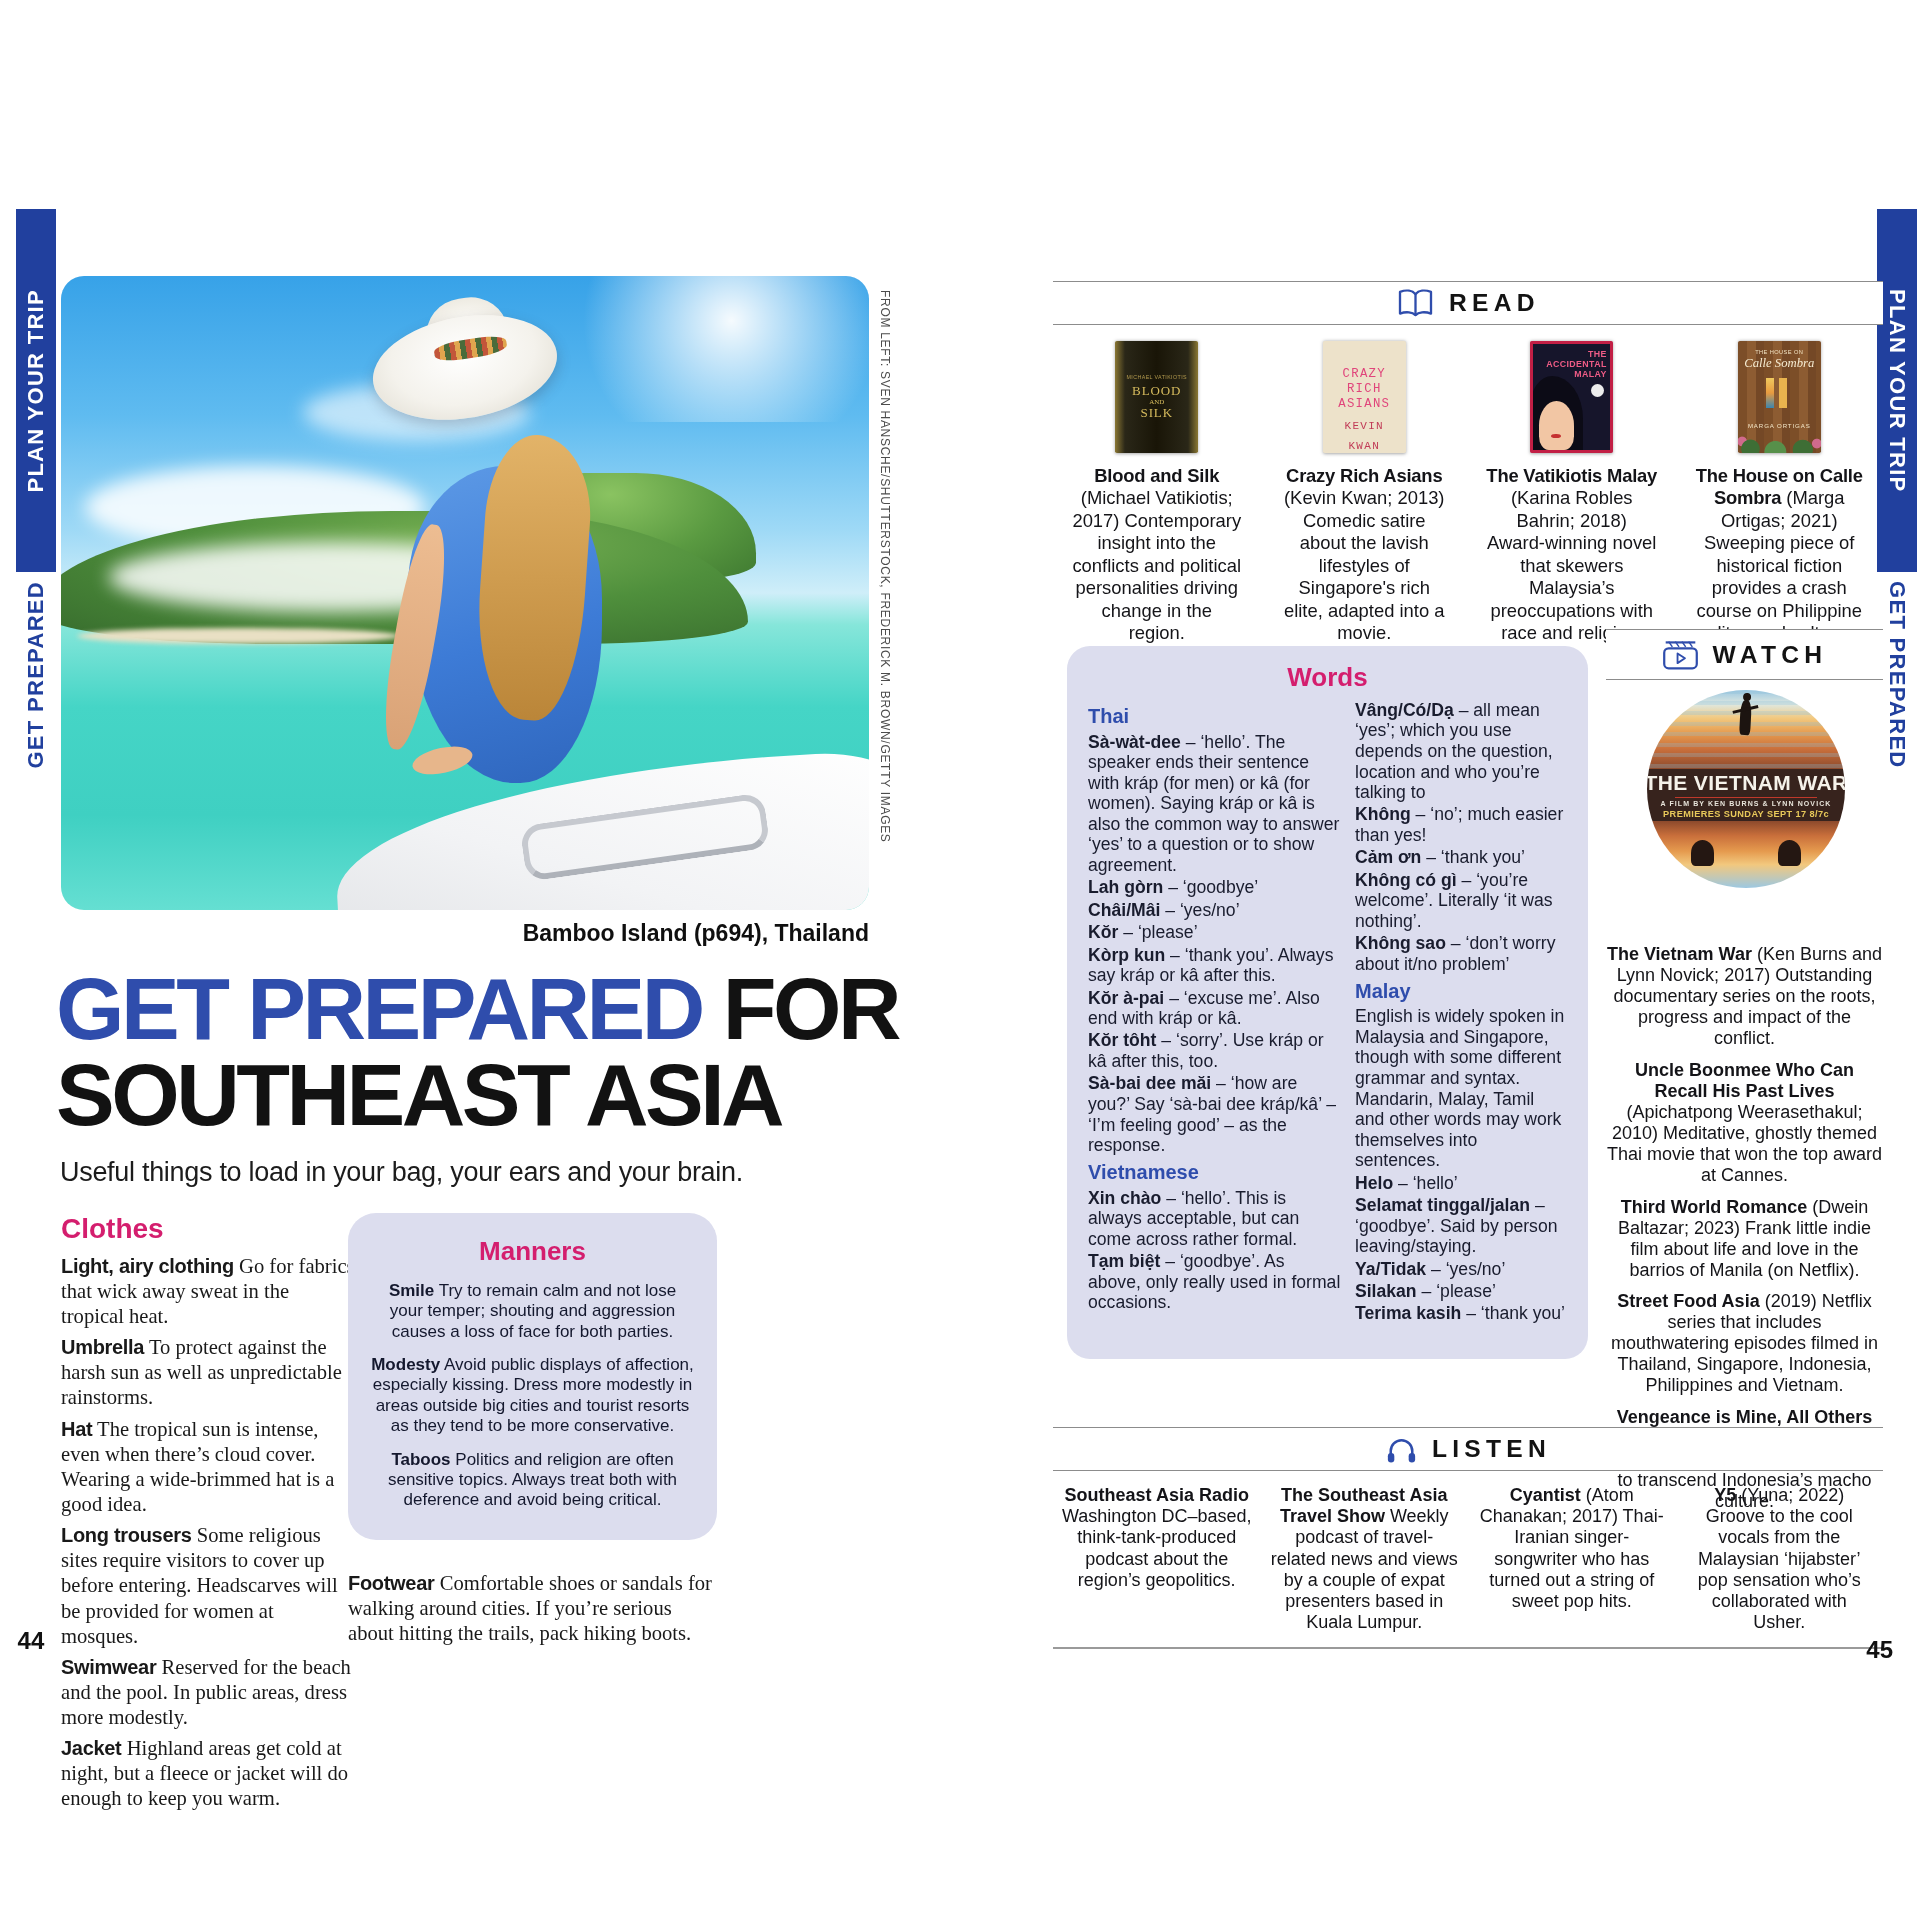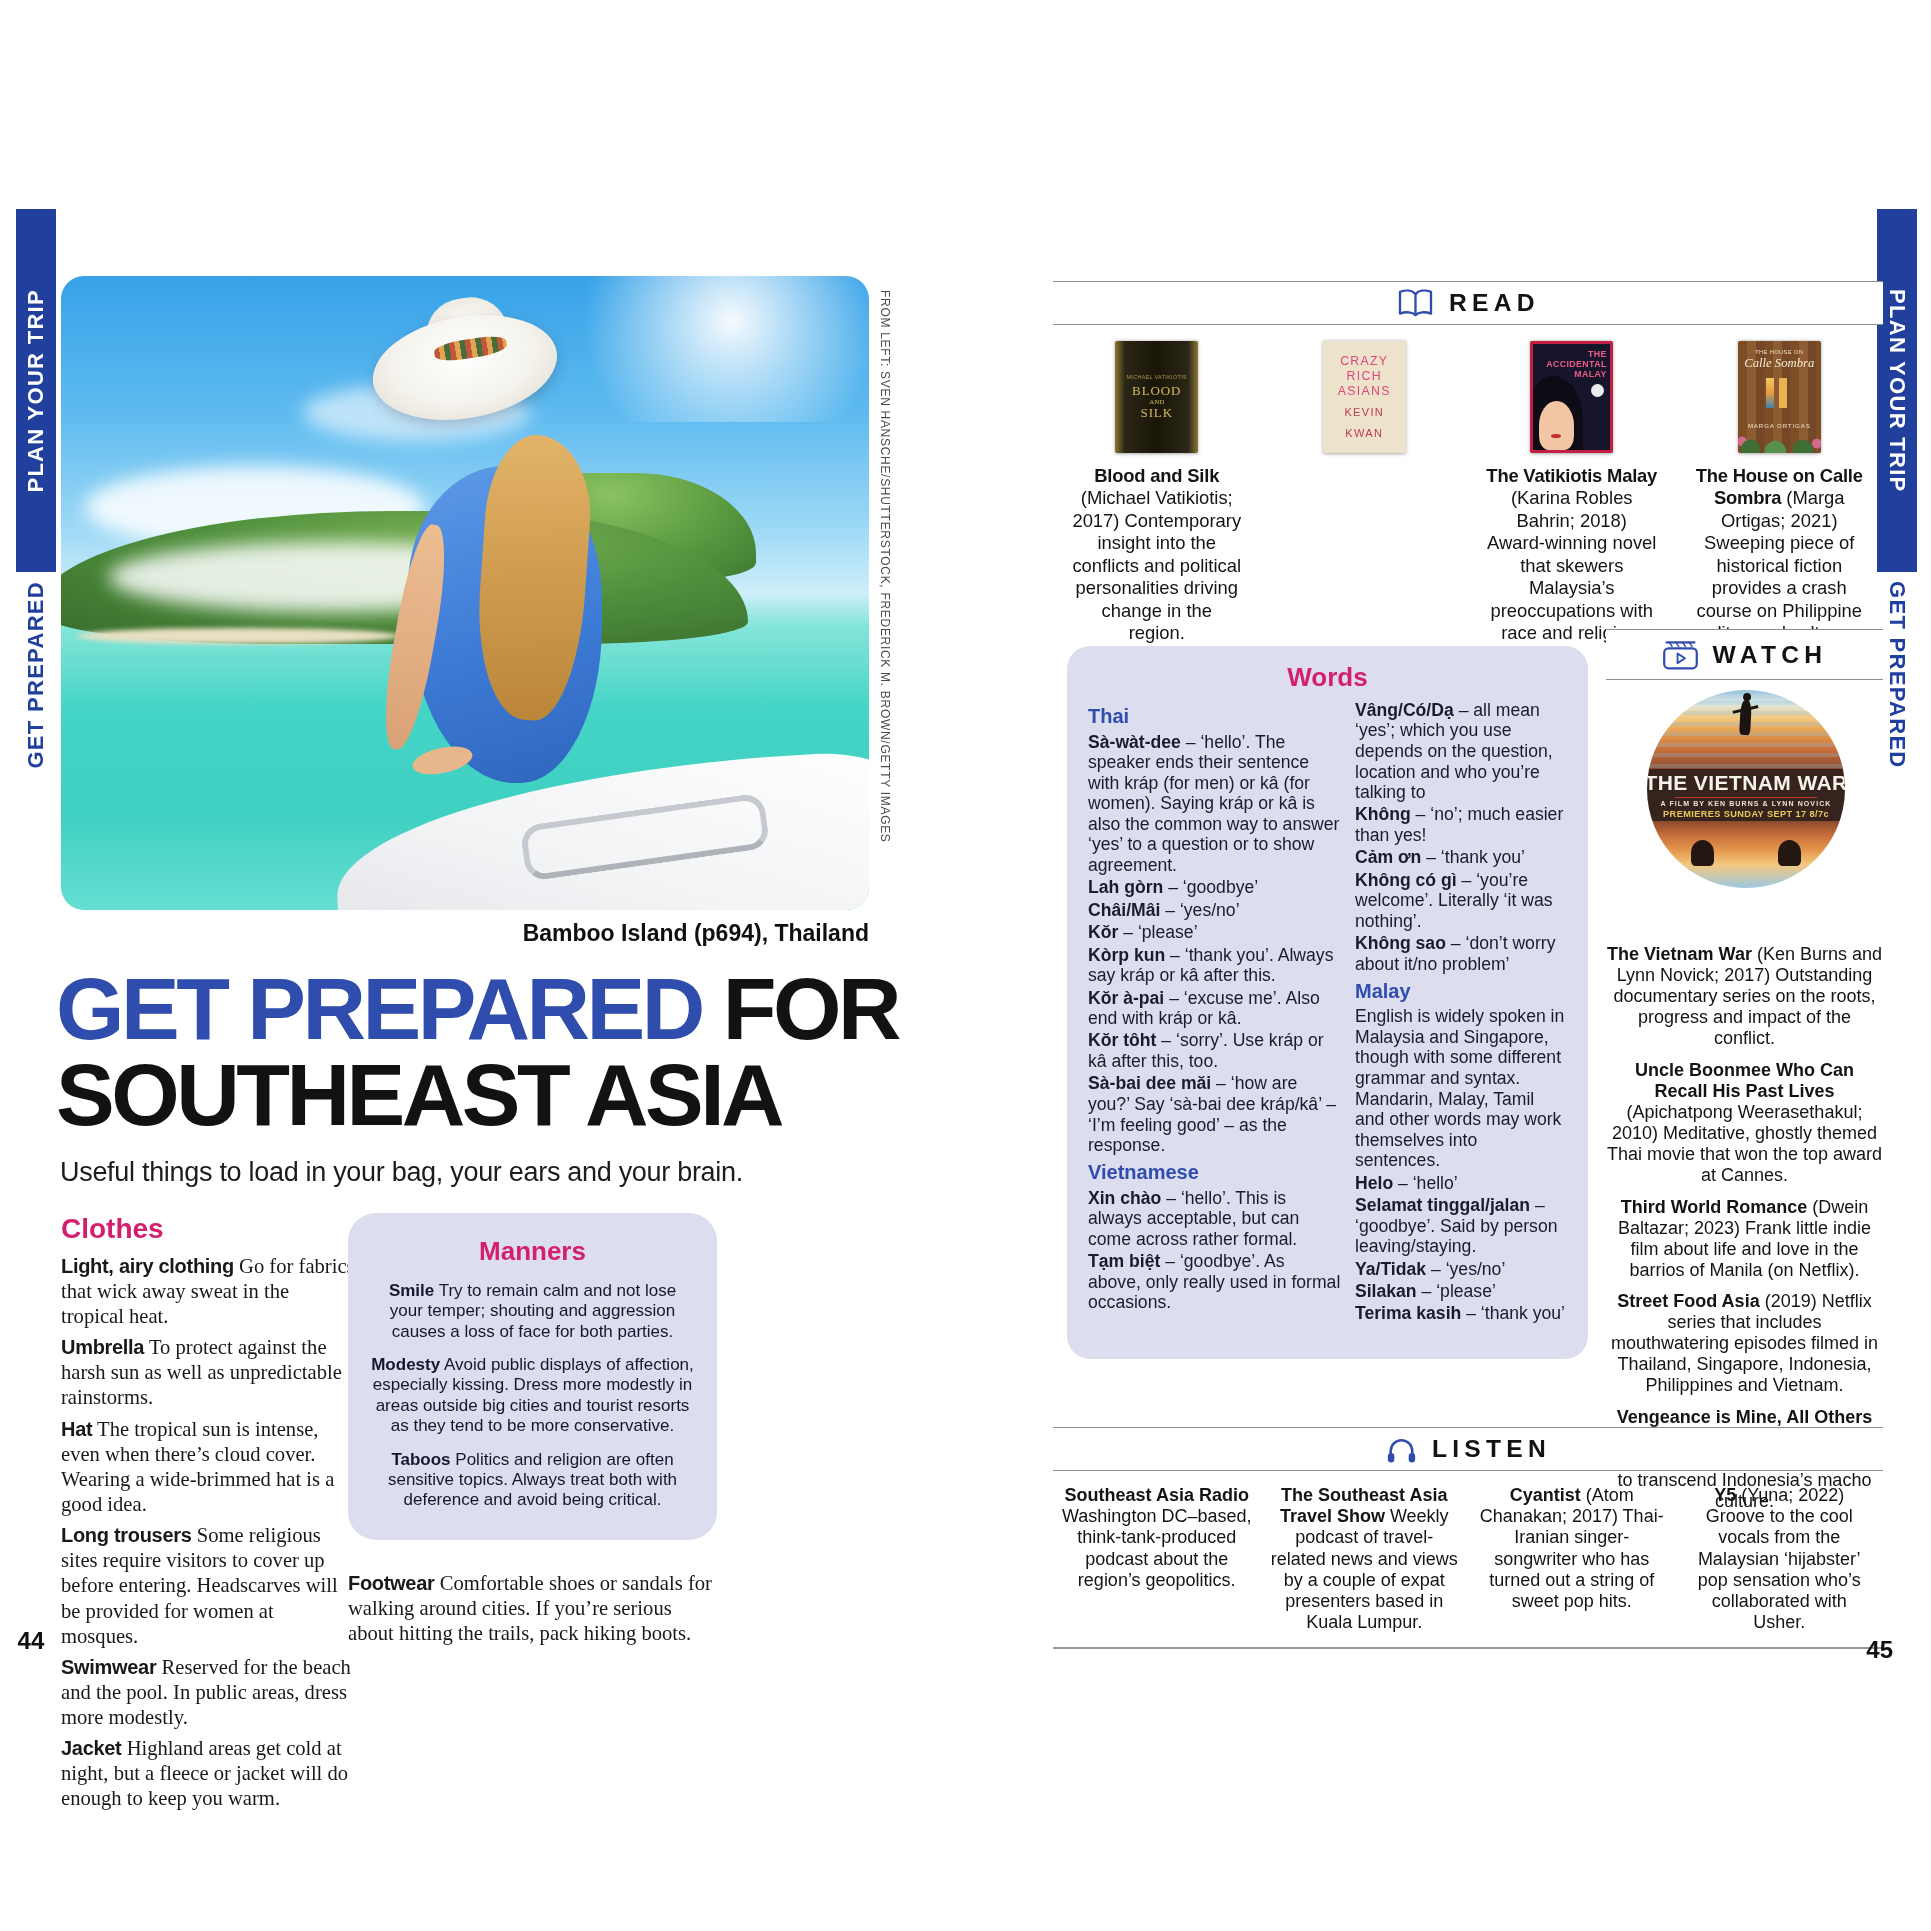--- a/index.html
+++ b/index.html
@@ -86,22 +86,22 @@
          box-shadow:0 0.9px 3.5px rgba(0,0,0,.35);}
   .bdesc{text-align:center;font-size:18.4px;line-height:1.22;color:#141418;margin:12px;}
   .bdesc b{letter-spacing:-0.2px;}
 
   .c1{background:linear-gradient(90deg,#8a7733 0%,#2a2718 12%,#191507 50%,#2a2718 88%,#8a7733 100%);
       display:flex;flex-direction:column;align-items:center;justify-content:center;}
   .c1 .ca{color:#b49b4e;font-size:5.3px;letter-spacing:0.4px;margin-bottom:4.4px;}
   .c1 .ct{color:#d7bc5e;font-family:"Liberation Serif",serif;font-size:13px;letter-spacing:0.9px;line-height:1.05;}
   .c1 .cts{color:#d7bc5e;font-family:"Liberation Serif",serif;font-size:7px;line-height:1.2;}
 
-  .c2{background:#ede2ca;display:flex;flex-direction:column;align-items:center;justify-content:center;
-      font-family:Liberation Sans, sans-serif;}
+  .c2{background:#ede2ca;display:flex;flex-direction:column;align-items:center;justify-content:flex-end;
+      font-family:Liberation Mono, monospace;}
   .c2 .ct{color:#e0457b;font-size:12.3px;letter-spacing:1.3px;line-height:1.2;}
   .c2 .ca{color:#c03a56;font-size:11px;letter-spacing:1.3px;line-height:1.15;margin-top:8px;}
 
   .c3{background:#16152b;border:3.5px solid #c21f45;box-sizing:border-box;}
   .c3 .hair3{position:absolute;left:-3.5px;bottom:0;width:53px;height:74px;background:#0c0b16;border-radius:42% 58% 0 0;}
   .c3 .face{position:absolute;left:5.3px;bottom:0;width:35px;height:49px;background:#f2c6a4;border-radius:50% 50% 28% 28%;}
   .c3 .lips{position:absolute;left:17.6px;bottom:11.4px;width:9.7px;height:4.4px;background:#c53131;border-radius:50%;}
   .c3 .ct{position:absolute;right:3.5px;top:5.3px;text-align:right;color:#ef5c86;font-weight:bold;font-size:8.8px;
           line-height:1.15;letter-spacing:0.4px;}
   .c3 .dot{position:absolute;right:6.1px;top:40px;width:13px;height:13px;background:#ededed;border-radius:50%;}
@@ -246,20 +246,21 @@
       <p class="bdesc"><b>Blood and Silk</b> <span>(Michael Vatikiotis; 2017) Contemporary insight into the conflicts and political personalities driving change in the region.</span></p>
     </div>
     <div class="bookcol">
       <div class="cover c2">
         <span class="ct">CRAZY</span>
         <span class="ct">RICH</span>
         <span class="ct">ASIANS</span>
         <span class="ca">KEVIN</span>
         <span class="ca">KWAN</span>
       </div>
+      <p class="bdesc"><b>Crazy Rich Asians</b> <span>(Kevin Kwan; 2013) Comedic satire about the lavish lifestyles of Singapore's rich elite, adapted into a movie.</span></p>
     </div>
     <div class="bookcol">
       <div class="cover c3">
         <div class="ct"><span>THE</span><br><span>ACCIDENTAL</span><br><span>MALAY</span></div>
         <div class="dot"></div>
         <div class="hair3"></div>
         <div class="face"></div>
         <div class="lips"></div>
       </div>
       <p class="bdesc"><b>The Vatikiotis Malay</b> <span>(Karina Robles Bahrin; 2018) Award-winning novel that skewers Malaysia’s preoccupations with race and religion.</span></p>

